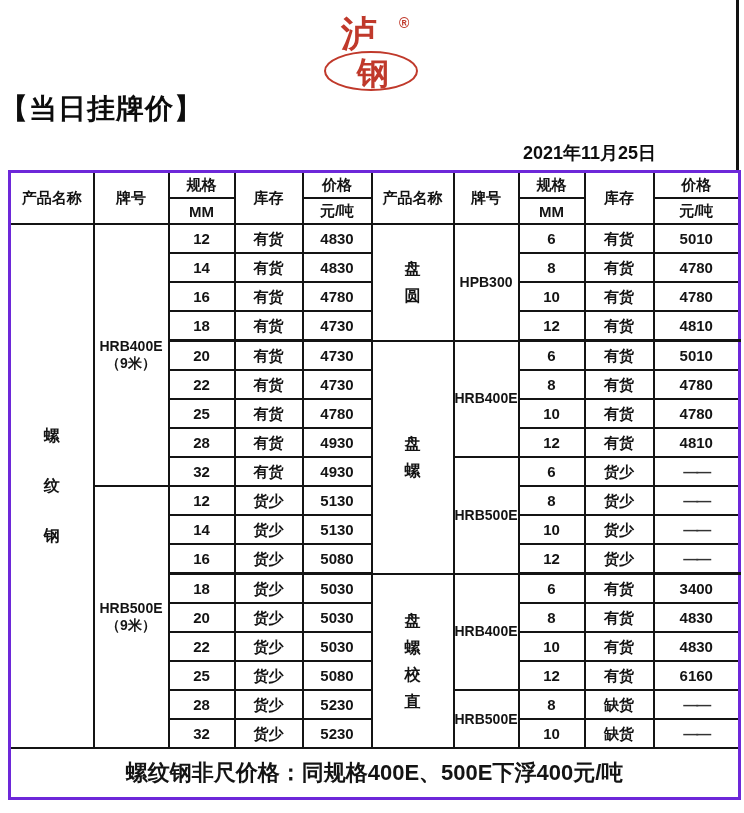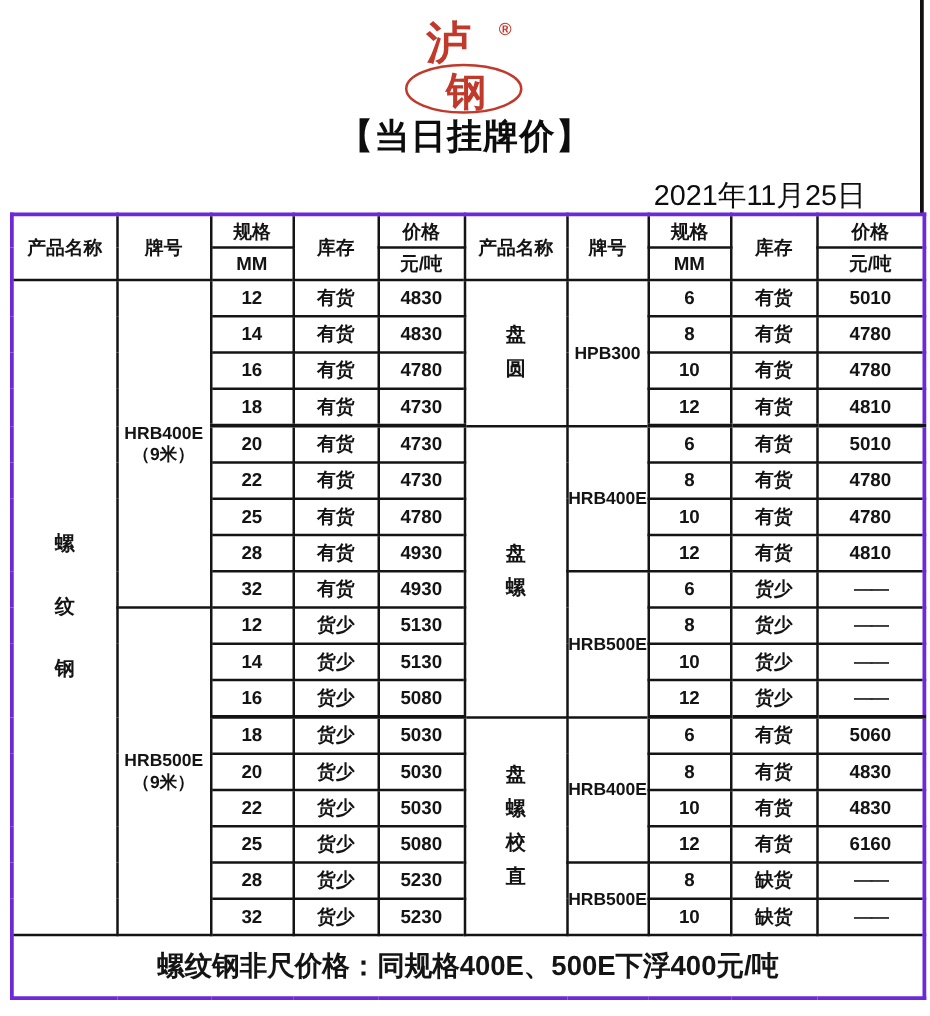--- a/index.html
+++ b/index.html
@@ -8,25 +8,25 @@
     font-family:"Liberation Sans","DejaVu Sans",sans-serif;
     color:#111;font-weight:700;overflow:hidden;
   }
   
   .edge-line{position:absolute;left:736px;top:0;width:3px;height:173px;background:#111;}
 
   .logo-wrap{position:absolute;top:10px;left:0;width:744px;text-align:center;}
   .logo-wrap svg{display:inline-block;}
 
   .page-title{
-    position:absolute;top:90px;left:0;width:744px;text-align:center;
+    position:absolute;top:90px;left:0;width:744px;
     font-size:28px;font-weight:700;letter-spacing:1px;color:#0d0d0d;
   }
   .date-label{
-    position:absolute;top:141px;left:523px;font-size:23px;font-weight:400;color:#0d0d0d;
+    position:absolute;top:141px;left:523px;font-size:18px;font-weight:700;color:#0d0d0d;
   }
 
   table.price{
     position:absolute;left:8px;top:170px;width:730px;
     border-collapse:collapse;table-layout:fixed;
     font-size:15px;font-weight:700;color:#141414;
   }
   table.price th,table.price td{
     border:2px solid #141414;text-align:center;vertical-align:middle;
     padding:0;overflow:hidden;
@@ -207,21 +207,21 @@
         <td class="spec-cell">18</td>
         <td class="stock-cell">货少</td>
         <td class="price-cell">5030</td>
         <td class="product-cell product-right" rowspan="6">盘
 螺
 校
 直</td>
         <td class="grade-cell" rowspan="4">HRB400E</td>
         <td class="spec-cell">6</td>
         <td class="stock-cell">有货</td>
-        <td class="price-cell">5060</td>
+        <td class="price-cell">3400</td>
       </tr>
       <tr>
         <td class="spec-cell">20</td>
         <td class="stock-cell">货少</td>
         <td class="price-cell">5030</td>
         <td class="spec-cell">8</td>
         <td class="stock-cell">有货</td>
         <td class="price-cell">4830</td>
       </tr>
       <tr>

